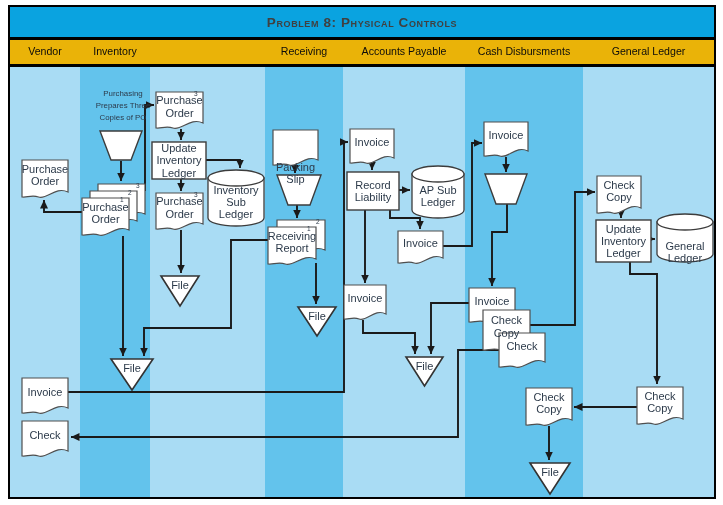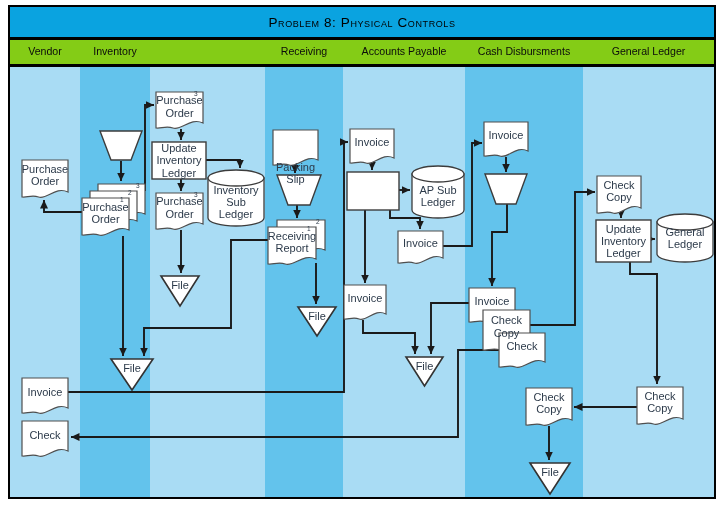--- a/index.html
+++ b/index.html
@@ -1,19 +1,19 @@
 <!DOCTYPE html>
 <html><head>
 <meta charset="utf-8">
 <style>
   html,body{margin:0;padding:0;background:#ffffff;font-family:"Liberation Sans",sans-serif;}
   #stage{position:relative;width:723px;height:505px;background:#ffffff;overflow:hidden;}
   .figure{position:absolute;left:8px;top:5px;width:708px;height:494px;border:2px solid #000;box-sizing:border-box;background:#fff;}
-  .titlebar{position:absolute;left:0;top:0;right:0;height:33px;background:#0aa3e0;border-bottom:3px solid #000;box-sizing:border-box;display:flex;align-items:center;justify-content:center;color:#000000;font-weight:normal;font-size:13.5px;font-variant:small-caps;letter-spacing:.6px;}
-  .colheads{position:absolute;left:0;top:33px;right:0;height:27px;border-bottom:3px solid #000;box-sizing:border-box;background:#84cc16;}
+  .titlebar{position:absolute;left:0;top:0;right:0;height:33px;background:#0aa3e0;border-bottom:3px solid #000;box-sizing:border-box;display:flex;align-items:center;justify-content:center;color:#404040;font-weight:bold;font-size:13.5px;font-variant:small-caps;letter-spacing:.6px;}
+  .colheads{position:absolute;left:0;top:33px;right:0;height:27px;border-bottom:3px solid #000;box-sizing:border-box;background:#eab308;}
   .colhead{position:absolute;top:5px;height:16px;text-align:center;font-size:10.6px;color:#0b0b0b;}
   .bands{position:absolute;left:0;top:60px;right:0;bottom:0;overflow:hidden;}
   .band{position:absolute;top:0;bottom:0;}
   #overlay{position:absolute;left:0;top:0;width:723px;height:505px;pointer-events:none;}
   #labels{position:absolute;left:0;top:0;width:723px;height:505px;pointer-events:none;}
   .nlabel{position:absolute;display:flex;align-items:center;justify-content:center;text-align:center;font-size:11px;line-height:1.12;color:#2c3a4a;white-space:pre-line;}
   .note{font-size:7.9px;line-height:1.5;}
   .sup{position:absolute;font-size:6.5px;color:#2c3a4a;}
   .doc{fill:#fff;stroke:#4f4f4f;stroke-width:1.2;}
   .proc{fill:#fff;stroke:#3c3c3c;stroke-width:1.4;}
@@ -127,20 +127,23 @@
         <ellipse cx="685" cy="222" rx="28" ry="8" class="cyl"></ellipse>
         <path d="M 637 387 L 683 387 L 683 419 C 670.12 413 662.3 427 653.56 424 C 646.2 421.5 641.6 425 637 424 Z" class="doc"></path>
       </g>
   </svg>
 
   <div id="labels">
       <div class="nlabel" style="left: 23px; top: 160px; width: 44px; height: 30px;">Purchase
 Order</div>
       <div class="nlabel" style="left: 23px; top: 378px; width: 44px; height: 28px;">Invoice</div>
       <div class="nlabel" style="left: 23px; top: 421px; width: 44px; height: 28px;">Check</div>
+      <div class="nlabel note" style="left: 77px; top: 83px; width: 92px; height: 46px;">Purchasing
+Prepares Three
+Copies of PO</div>
       <div class="sup" style="left: 136px; top: 182px; width: 10px; height: 9px;">3</div>
       <div class="sup" style="left: 128px; top: 189px; width: 10px; height: 9px;">2</div>
       <div class="nlabel" style="left: 83px; top: 198px; width: 45px; height: 30px;">Purchase
 Order</div>
       <div class="sup" style="left: 120px; top: 196px; width: 10px; height: 9px;">1</div>
       <div class="nlabel" style="left: 113px; top: 360px; width: 38px; height: 17.05px;">File</div>
       <div class="nlabel" style="left: 157px; top: 92px; width: 45px; height: 29px;">Purchase
 Order</div>
       <div class="sup" style="left: 194px; top: 90px; width: 10px; height: 9px;">3</div>
       <div class="nlabel" style="left: 152px; top: 142px; width: 54px; height: 37px;">Update
@@ -154,36 +157,38 @@
 Ledger</div>
       <div class="nlabel" style="left: 163px; top: 277px; width: 34px; height: 16.5px;">File</div>
       <div class="nlabel" style="left: 274px; top: 130px; width: 43px; height: 28px; margin-top: 29px;">Packing
 Slip</div>
       <div class="sup" style="left: 316px; top: 218px; width: 10px; height: 9px;">2</div>
       <div class="nlabel" style="left: 269px; top: 227px; width: 46px; height: 30px;">Receiving
 Report</div>
       <div class="sup" style="left: 307px; top: 225px; width: 10px; height: 9px;">1</div>
       <div class="nlabel" style="left: 300px; top: 308px; width: 34px; height: 15.95px;">File</div>
       <div class="nlabel" style="left: 351px; top: 129px; width: 42px; height: 27px;">Invoice</div>
+      <div class="nlabel" style="left: 347px; top: 172px; width: 52px; height: 38px;">Record
+Liability</div>
       <div class="nlabel" style="left: 412px; top: 176px; width: 52px; height: 40px;">AP Sub
 Ledger</div>
       <div class="nlabel" style="left: 399px; top: 231px; width: 43px; height: 25px;">Invoice</div>
       <div class="nlabel" style="left: 345px; top: 285px; width: 40px; height: 27px;">Invoice</div>
       <div class="nlabel" style="left: 408px; top: 358px; width: 33px; height: 15.95px;">File</div>
       <div class="nlabel" style="left: 485px; top: 122px; width: 42px; height: 27px;">Invoice</div>
       <div class="nlabel" style="left: 470px; top: 288px; width: 44px; height: 27px;">Invoice</div>
       <div class="nlabel" style="left: 484px; top: 310px; width: 45px; height: 33px;">Check
 Copy</div>
       <div class="nlabel" style="left: 500px; top: 333px; width: 44px; height: 27px;">Check</div>
       <div class="nlabel" style="left: 527px; top: 388px; width: 44px; height: 30px;">Check
 Copy</div>
       <div class="nlabel" style="left: 532px; top: 464px; width: 36px; height: 17.05px;">File</div>
       <div class="nlabel" style="left: 598px; top: 176px; width: 42px; height: 30px;">Check
 Copy</div>
       <div class="nlabel" style="left: 596px; top: 220px; width: 55px; height: 42px;">Update
 Inventory
 Ledger</div>
-      <div class="nlabel" style="left: 657px; top: 220px; width: 56px; height: 36px;">General
+      <div class="nlabel" style="left: 657px; top: 234px; width: 56px; height: 36px;">General
 Ledger</div>
       <div class="nlabel" style="left: 638px; top: 387px; width: 44px; height: 30px;">Check
 Copy</div>
     </div>
 </div>
 
 </body></html>

